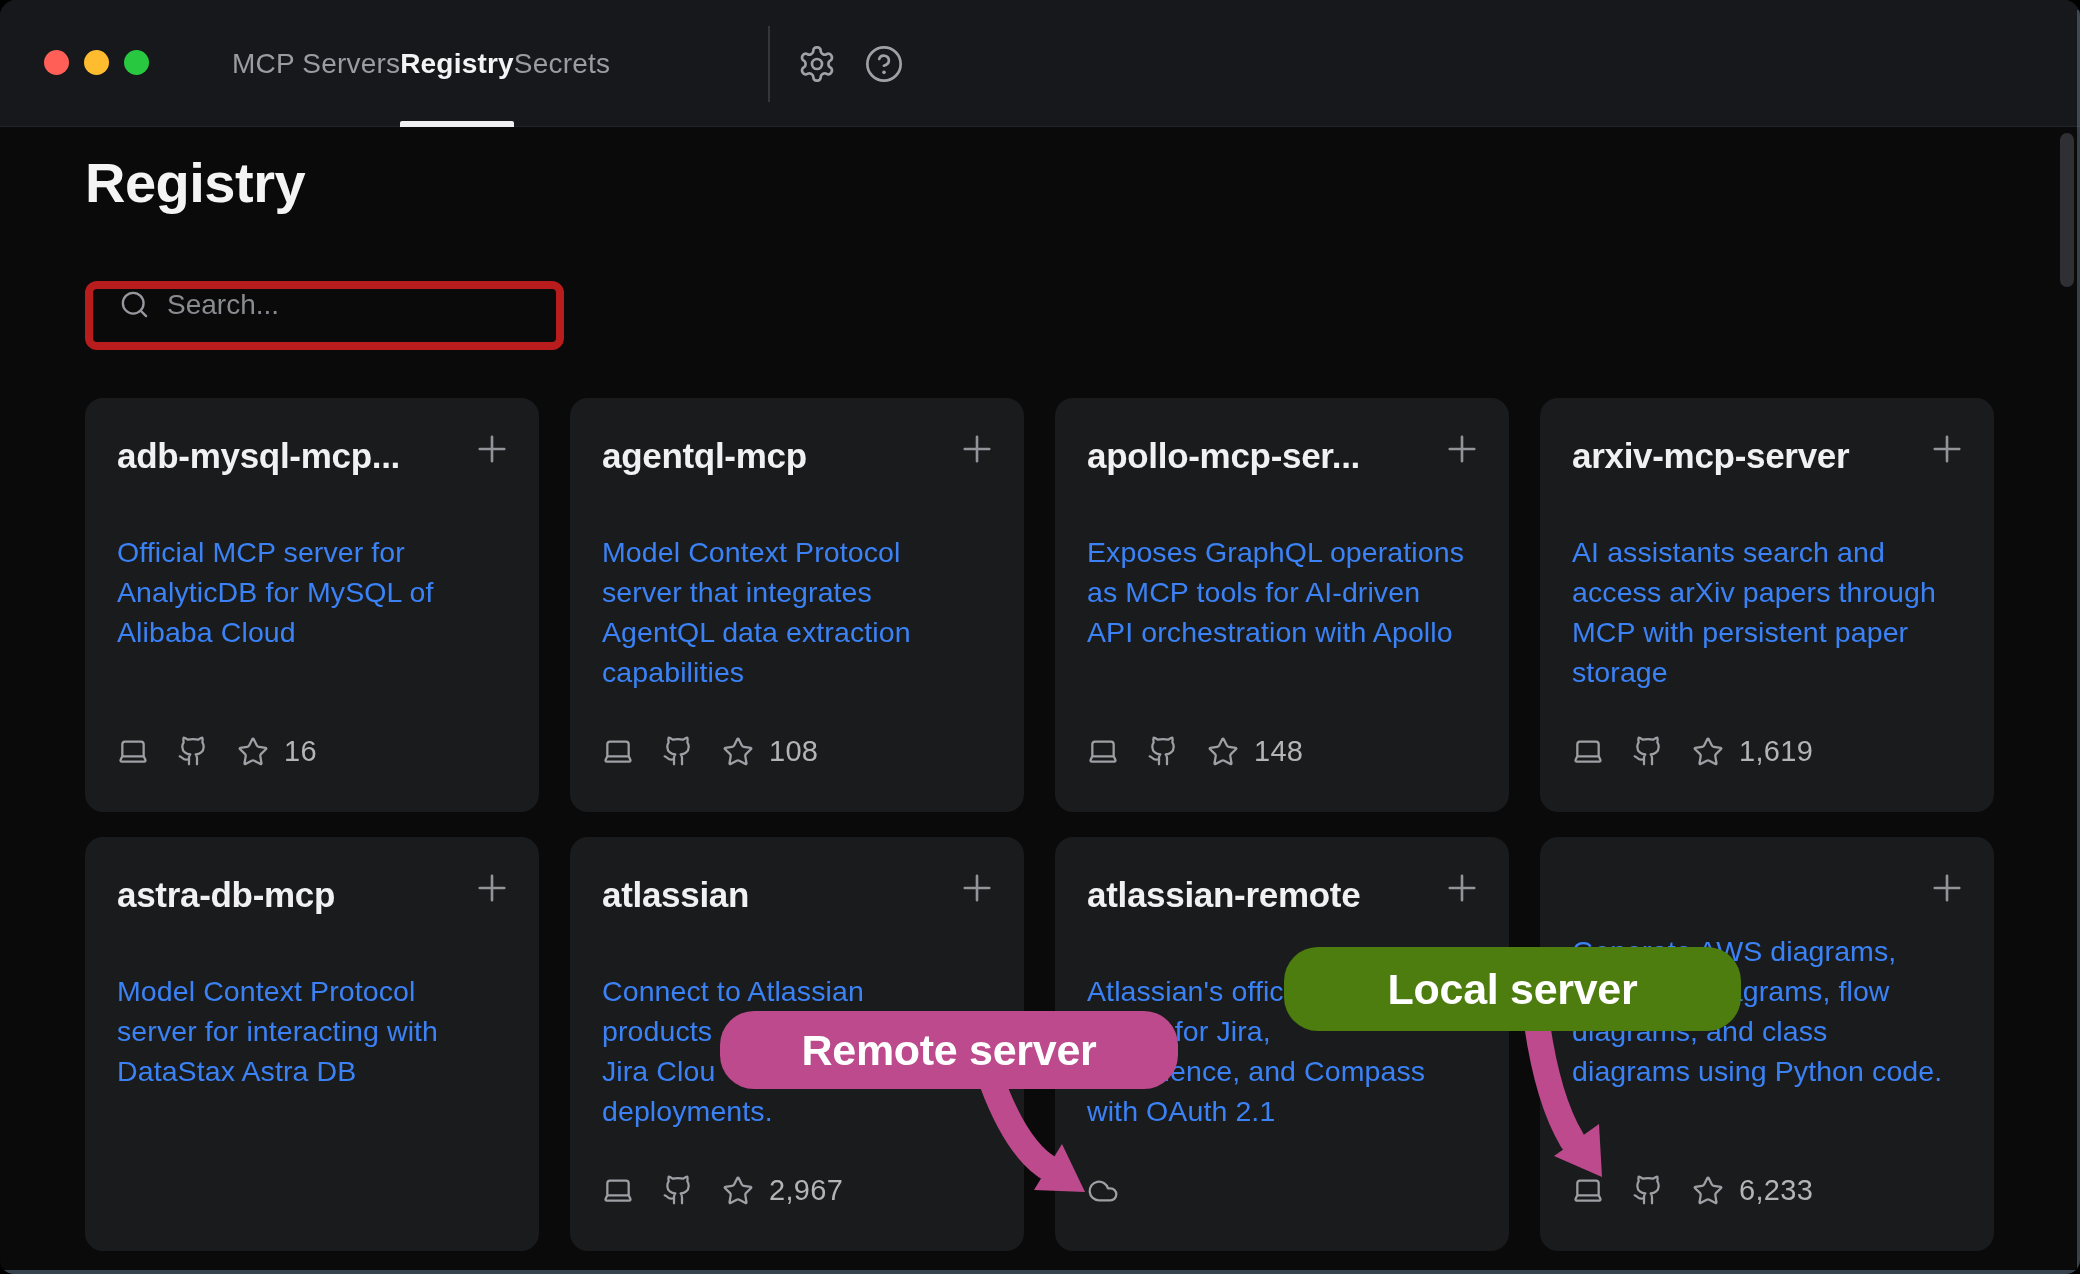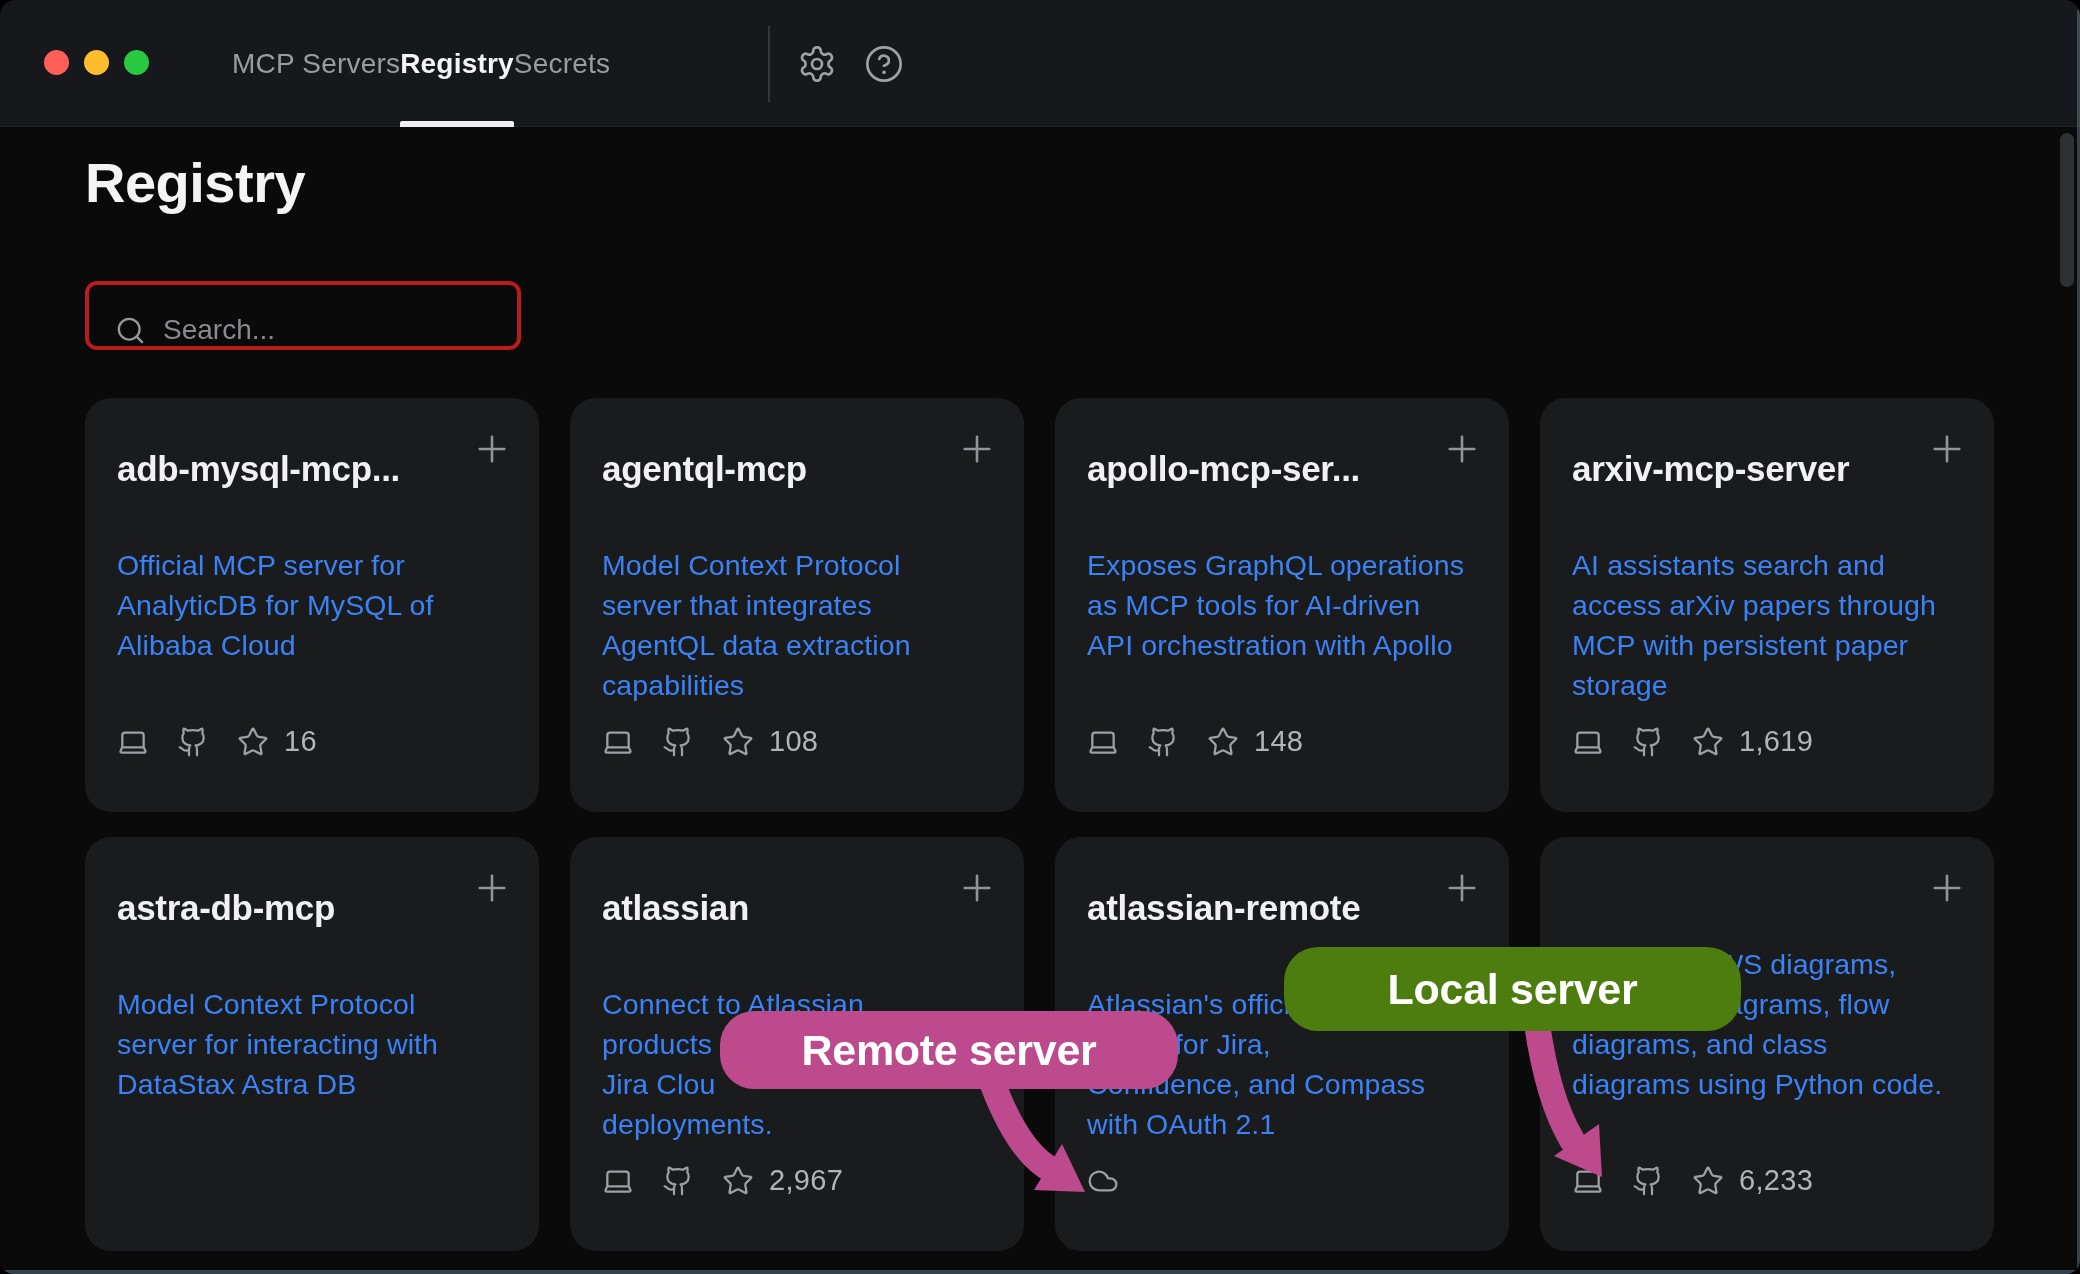--- a/index.html
+++ b/index.html
@@ -44,59 +44,59 @@
   #gearBtn { left:794px; }
   #helpBtn { left:861px; }
 
   
   .content { position:absolute; left:0; top:128px; right:0; bottom:0; }
   h1.page-heading {
     position:absolute; left:85px; top:22px; font-size:56px; font-weight:700;
     color:#f4f4f5; letter-spacing:-0.5px;
   }
   .searchbox {
-    position:absolute; left:85px; top:153px; width:436px; height:69px;
-    border:4px solid #b91c1c; border-radius:12px; display:flex; align-items:flex-end;
+    position:absolute; left:85px; top:153px; width:479px; height:69px;
+    border:8px solid #b91c1c; border-radius:12px; display:flex; align-items:flex-start;
     background:transparent;
   }
   .searchbox .mag { margin-left:26px; color:#97989d; display:flex; }
   .searchbox .mag svg { width:31px; height:31px; }
   .searchbox input {
     flex:1; background:transparent; border:none; outline:none;
     font-size:28px; color:#e4e4e6; margin-left:17px; margin-right:16px;
     font-family:inherit;
   }
   .searchbox input::placeholder { color:#8a8b90; }
 
   .grid {
     position:absolute; left:85px; top:270px;
     display:grid; grid-template-columns:repeat(4,454px);
     grid-auto-rows:414px; column-gap:31px; row-gap:25px;
   }
   .card {
-    position:relative; background:#1a1b1d; border-radius:26px;
-    padding:51px 32px;
+    position:relative; background:#1a1b1d; border-radius:18px;
+    padding:38px 32px;
   }
   .card-title {
     font-size:35px; font-weight:700; color:#f1f1f3; letter-spacing:-0.3px;
     white-space:nowrap; overflow:hidden; max-width:360px;
   }
   .add-btn {
     position:absolute; top:28px; right:24px; width:46px; height:46px;
     background:none; border:none; color:#939499; display:flex;
     align-items:center; justify-content:center;
   }
   .add-btn svg { width:42px; height:42px; }
   .card-desc {
     margin-top:56px; font-size:28.5px; line-height:40px; color:#3b82f6;
     white-space:pre-line; letter-spacing:.1px;
   }
   .card-foot {
-    position:absolute; left:32px; right:32px; bottom:54px;
-    display:flex; align-items:flex-end; gap:28px; color:#9da0a4;
+    position:absolute; left:32px; right:32px; bottom:44px;
+    display:flex; align-items:flex-start; gap:28px; color:#9da0a4;
   }
   .card-foot .icn { display:flex; }
   .card-foot svg { width:32px; height:32px; }
   .stars { display:flex; align-items:center; gap:15px; }
   .star-count { font-size:29px; color:#b4b4b8; letter-spacing:.3px; }
 
   
   .scroll-thumb {
     position:absolute; right:6px; top:133px; width:14px; height:154px;
     border-radius:7px; background:#2e3033; z-index:80;

